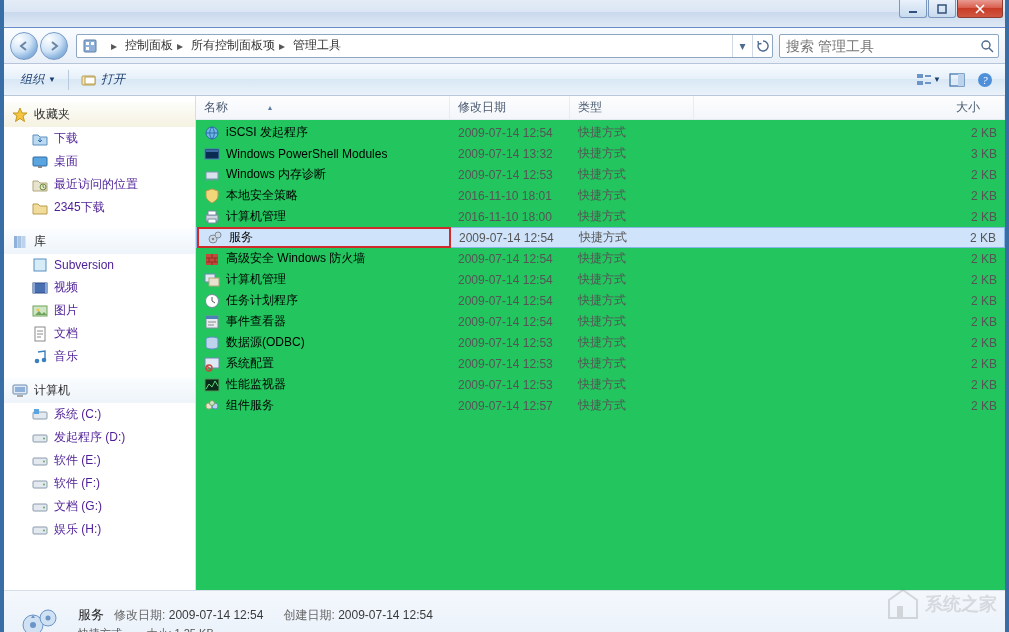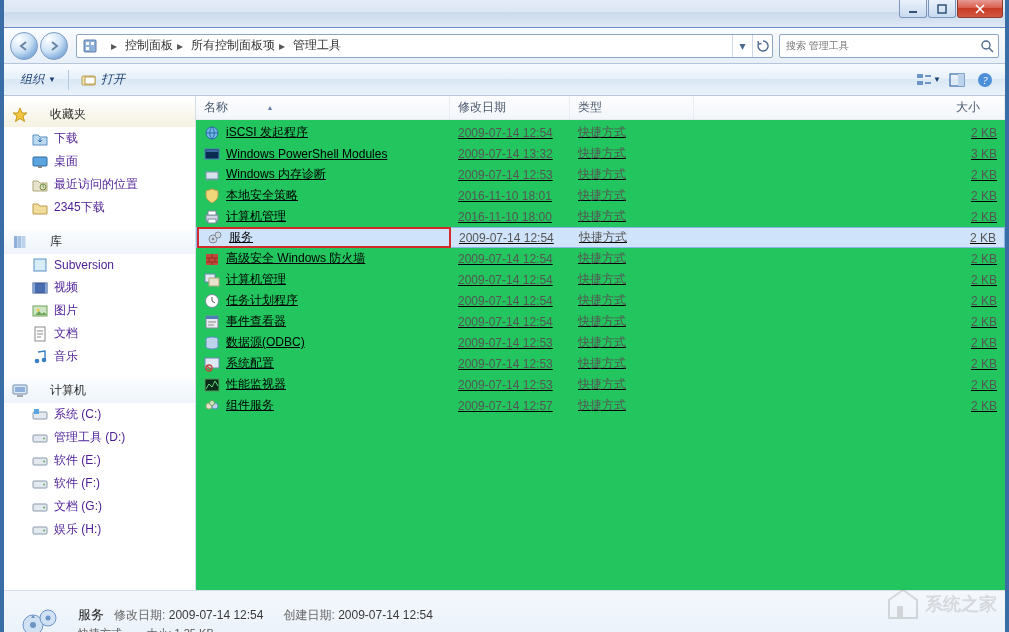--- a/index.html
+++ b/index.html
@@ -11,44 +11,44 @@
 .winbtn.close{width:46px;background:linear-gradient(to bottom,#e89a92 0%,#d9604f 45%,#c83a24 46%,#cf5742 100%);color:#fff;border-color:#8e3b30;}
 .navbar { height:36px; background:linear-gradient(to bottom,#fafcfe,#e8eff8); border-bottom:1px solid #b6c5d9; display:flex; align-items:center; padding:0 6px; gap:6px; }
 .navbtns{ display:flex; align-items:center; }
 .navcircle{width:28px;height:28px;border-radius:50%;background:radial-gradient(circle at 30% 25%,#fdfeff,#cfe3f7 45%,#8fb7e0 70%,#6a94c4);border:1px solid #7a9bc4;margin-right:2px;display:flex;align-items:center;justify-content:center;color:#6a85a4;}
 .addrwrap{flex:1;height:24px;border:1px solid #8ca6c3;background:#fff;display:flex;align-items:center;border-radius:2px;overflow:hidden;}
 .addricon{width:18px;height:18px;margin:0 4px;display:flex;align-items:center;justify-content:center;}
 .crumb{padding:0 4px;height:100%;display:flex;align-items:center;color:#333;}
 .crumb .sep{color:#555;margin-left:4px;}
 .addrbtn{width:20px;height:100%;border-left:1px solid #cfd8e5;display:flex;align-items:center;justify-content:center;color:#4d6a8f;}
 .searchwrap{width:220px;height:24px;border:1px solid #8ca6c3;background:#fff;display:flex;align-items:center;border-radius:2px;}
-.searchwrap input{flex:1;border:none;outline:none;font-size:10px;padding:0 6px;color:#555;background:transparent;}
+.searchwrap input{flex:1;border:none;outline:none;font-size:14px;padding:0 6px;color:#555;background:transparent;}
 .searchicon{width:22px;height:100%;display:flex;align-items:center;justify-content:center;color:#4d6a8f;}
 .cmdbar{height:32px;background:linear-gradient(to bottom,#f7fbff 0%,#e6f0f9 49%,#d9e8f5 50%,#eaf2fa 100%);border-bottom:1px solid #b8c7da;display:flex;align-items:center;padding:0 8px;gap:4px;font-style:italic;}
 .cmditem{padding:3px 8px;display:flex;align-items:center;gap:4px;color:#1a3e6e;border-radius:2px;}
 .cmditem .dd{font-size:8px;color:#1a3e6e;}
 .cmdspacer{flex:1;}
 .cmdicon{width:24px;height:22px;display:flex;align-items:center;justify-content:center;color:#1a3e6e;}
 .body{display:flex;height:494px;}
 .sidebar{width:192px;border-right:1px solid #d6dfe9;background:#fff;overflow:hidden;padding-top:6px;}
 .treegrp{margin-bottom:10px;}
-.treehdr{padding:4px 8px;display:flex;align-items:center;gap:22px;font-weight:400;color:#2a2a2a;background:linear-gradient(to bottom,#fbfdff,#eef4fa);}
+.treehdr{padding:4px 8px;display:flex;align-items:center;gap:6px;font-weight:400;color:#2a2a2a;background:linear-gradient(to bottom,#fbfdff,#eef4fa);}
 .treehdr.fav{background:linear-gradient(to bottom,#fdfdfa,#f5f2e1);}
 .treeitem{padding:3px 8px 3px 28px;display:flex;align-items:center;gap:6px;color:#4c1d95;}
 .ticon{width:16px;height:16px;display:flex;align-items:center;justify-content:center;font-size:12px;}
 .main{flex:1;display:flex;flex-direction:column;background:#22c55e;}
 .colhdr{height:24px;border-bottom:1px solid #e4e9ef;display:flex;align-items:center;color:#4a5a6f;background:linear-gradient(to bottom,#fdfdfe,#f3f6fa);}
 .col{padding:0 8px;display:flex;align-items:center;height:100%;border-right:1px solid #e8edf3;}
 .col.name{width:254px;}
 .col.date{width:120px;}
 .col.type{width:124px;}
 .col.size{flex:1;justify-content:flex-end;padding-right:24px;}
 .col .sort{font-size:8px;color:#5d7ba0;margin-left:40px;}
 .rows{flex:1;overflow:auto;padding-top:2px;}
-.row{height:21px;display:flex;align-items:center;text-decoration:underline;}
+.row{height:21px;display:flex;align-items:center;}
 .row.sel{background:#cfe4fb;border:1px solid #8ab5e8;}
 .row .c{padding:0 8px;}
 .row .c.name{width:254px;display:flex;align-items:center;gap:6px;}
 .row .c.date{width:120px;color:#555;}
 .row .c.type{width:124px;color:#555;}
 .row .c.size{flex:1;text-align:right;padding-right:8px;color:#555;}
 .ricon{width:16px;height:16px;display:flex;align-items:center;justify-content:center;}
 .detailbar{height:66px;border-top:1px solid #d6dfe9;background:linear-gradient(to bottom,#f4f8fd,#e7eff9);display:flex;align-items:center;padding:6px 12px;gap:14px;}
 .bigicon{width:48px;height:48px;display:flex;align-items:center;justify-content:center;}
 .dtxt{color:#3a3a3a;}
@@ -303,21 +303,21 @@
             </span>
             <span>系统 (C:)</span>
           </div>
           <div class="treeitem">
             <span class="ticon">
               <svg width="16" height="16">
                 <rect x="1" y="5" width="14" height="7" rx="1" fill="#e4e9ef" stroke="#8a9aae"></rect>
                 <circle cx="12" cy="8.5" r="1" fill="#5fad5f"></circle>
               </svg>
             </span>
-            <span>管理工具 (D:)</span>
+            <span>发起程序 (D:)</span>
           </div>
           <div class="treeitem">
             <span class="ticon">
               <svg width="16" height="16">
                 <rect x="1" y="5" width="14" height="7" rx="1" fill="#e4e9ef" stroke="#8a9aae"></rect>
                 <circle cx="12" cy="8.5" r="1" fill="#5fad5f"></circle>
               </svg>
             </span>
             <span>软件 (E:)</span>
           </div>

